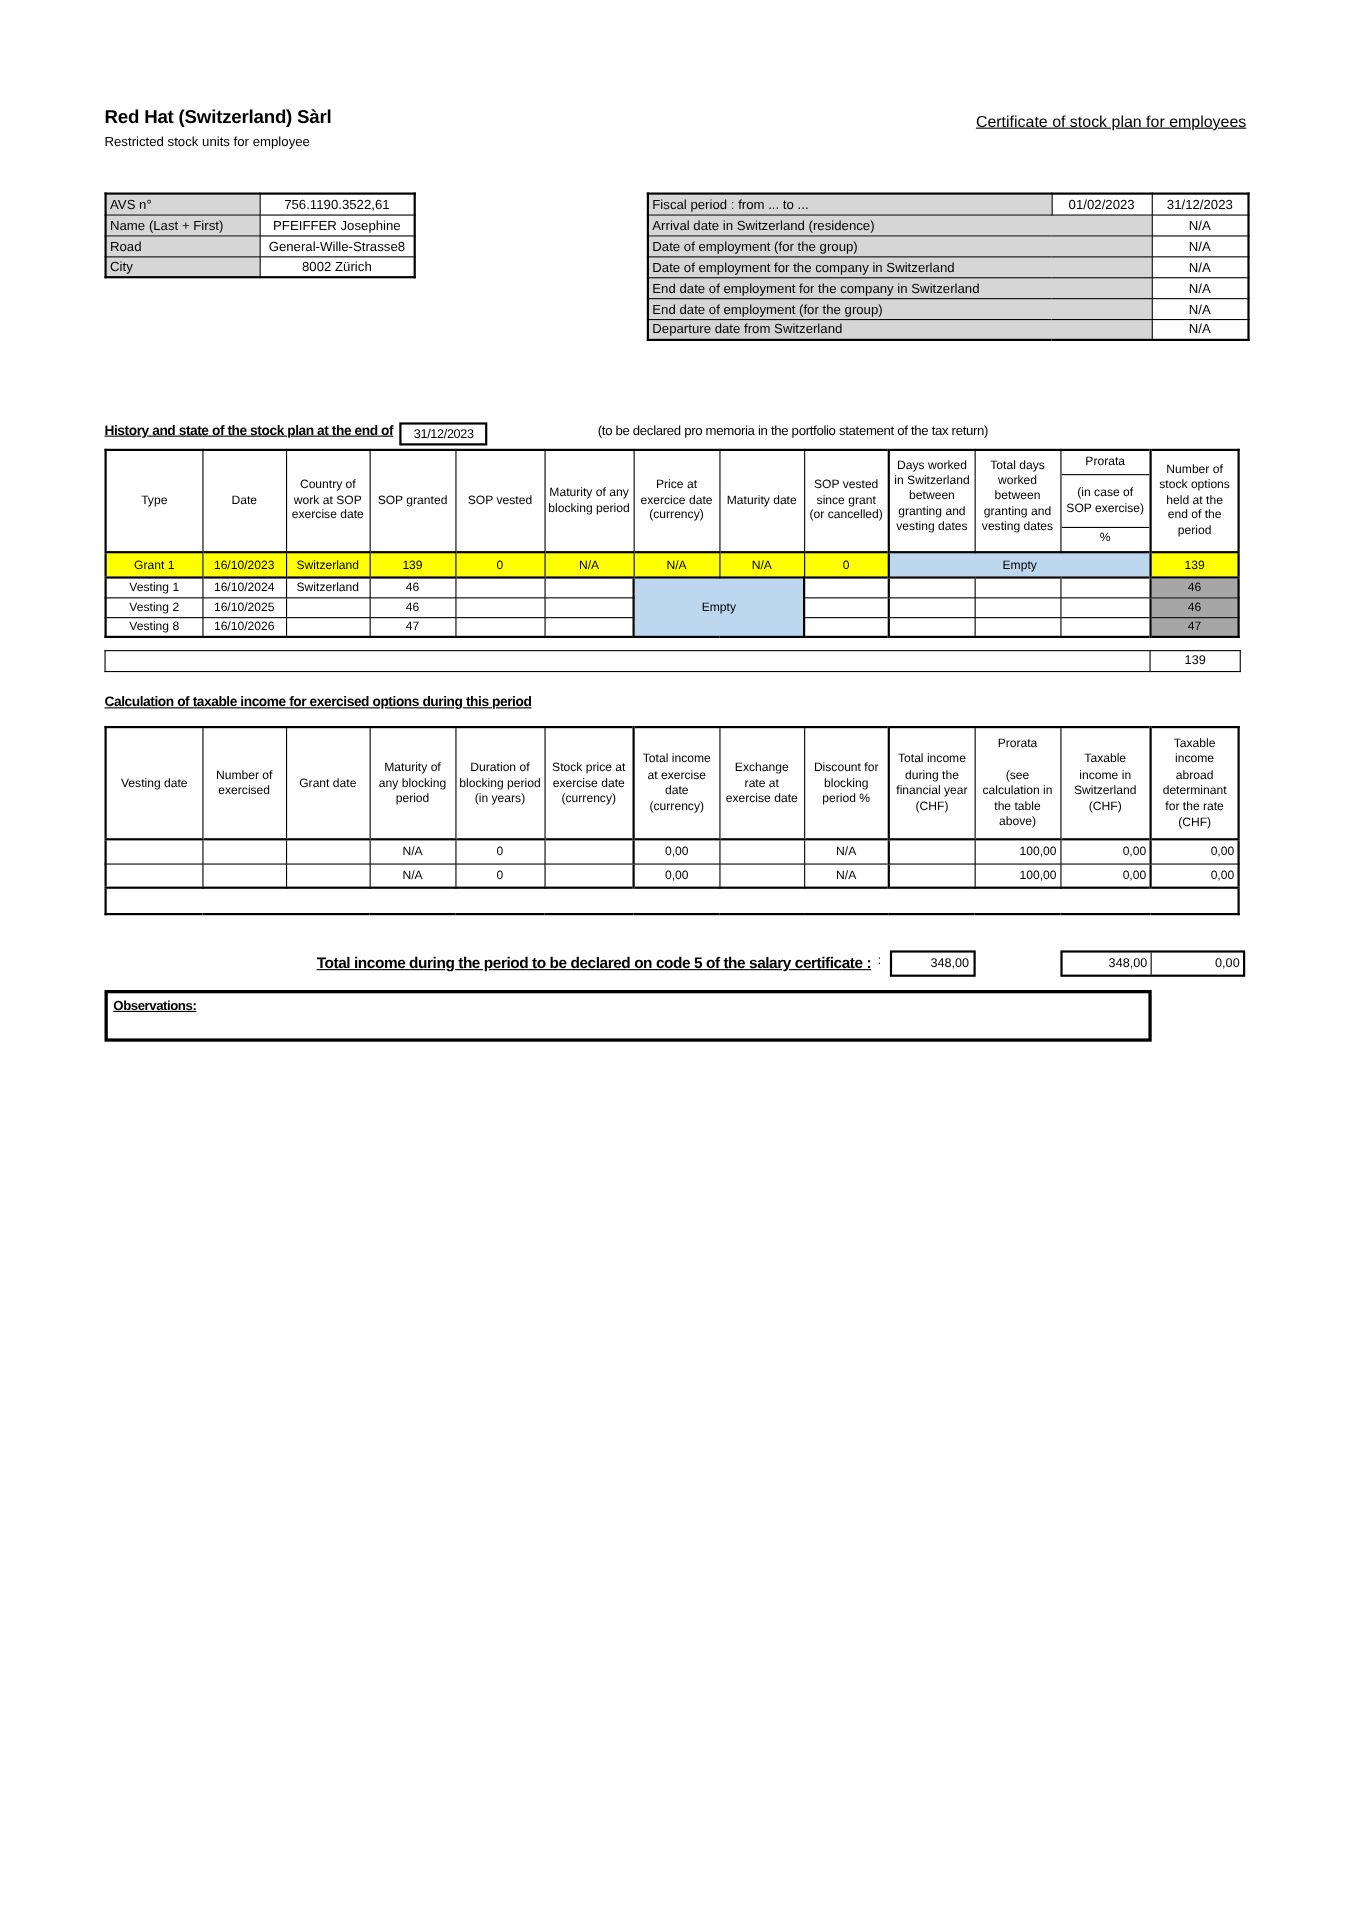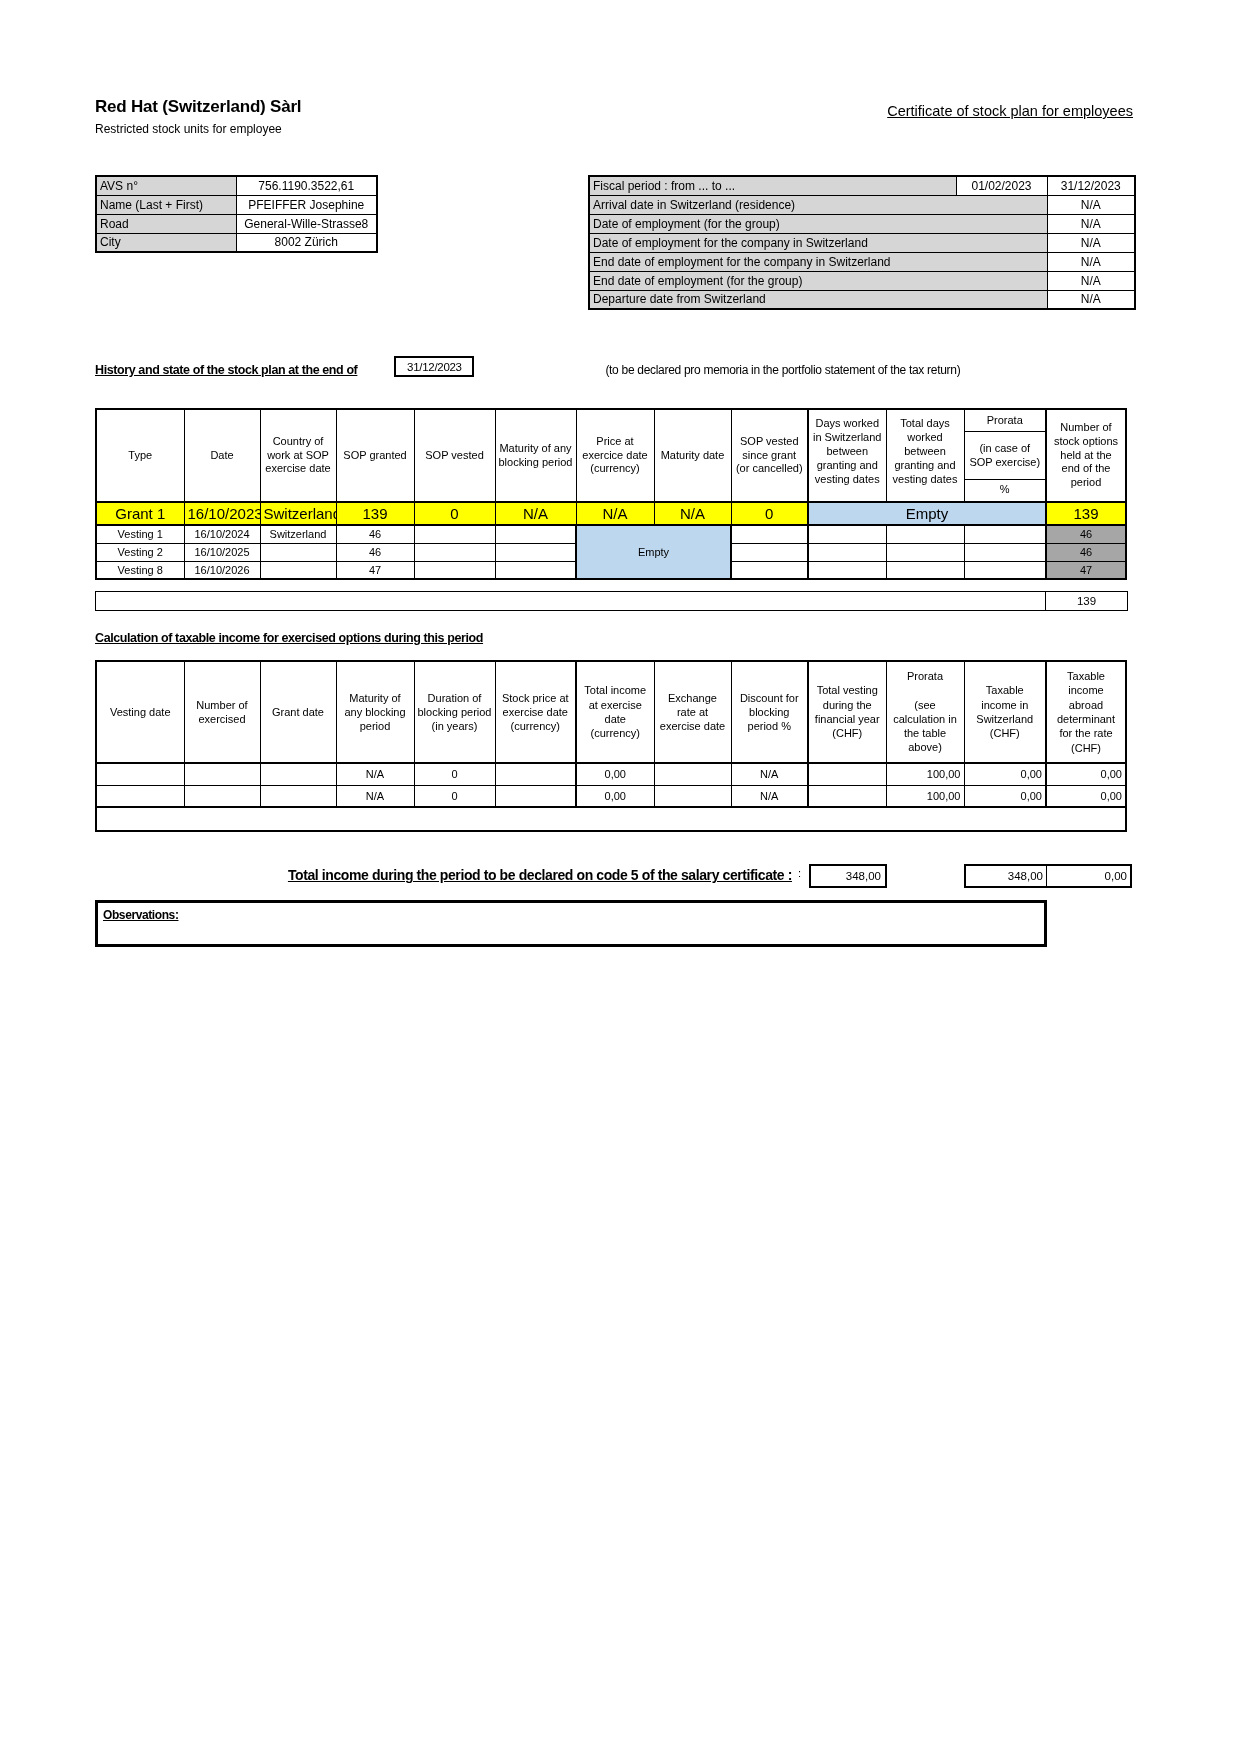--- a/index.html
+++ b/index.html
@@ -30,32 +30,32 @@
   .ctr { text-align:center; }
   .rt { text-align:right; }
 
   
   .emp-tbl { position:absolute; top:175px; left:95px; width:281px; border:2px solid #000; font-size:12px; }
   .emp-tbl td { height:19px; }
   .fis-tbl { position:absolute; top:175px; left:588px; width:546px; border:2px solid #000; font-size:12px; }
   .fis-tbl td { height:19px; }
 
   
-  .hist { position:absolute; top:356px; left:95px; width:1040px; display:flex; align-items:flex-end;gap:31px; }
+  .hist { position:absolute; top:384px; left:95px; width:1040px; display:flex; align-items:flex-start; }
   .sec-title { font-size:12.5px; font-weight:bold; text-decoration:underline; letter-spacing:-0.4px; }
   .date-box { border:2px solid #000; width:80px; height:21px; margin-left:6px; font-size:11.5px;
               display:flex; align-items:center; justify-content:center; letter-spacing:-0.3px; }
   .hist-note { font-size:12px; margin-left:100px; letter-spacing:-0.3px; }
 
   
   .stock-tbl { position:absolute; top:408px; left:95px; width:1032px; border:2px solid #000; font-size:11px; }
   .stock-tbl th { height:92px; text-align:center; vertical-align:middle; line-height:1.25; }
   .stock-tbl th.clip { vertical-align:top; padding-top:6px; }
   .stock-tbl th.clip .clipbox { height:84px; overflow:hidden; line-height:14px; }
-  .grant-row td { height:23px; font-size:15px; }
+  .grant-row td { height:23px; font-size:11px; }
   .vest-row td { height:18px; }
   .prorata-th { padding:0 !important; vertical-align:top !important; }
   .prorata-th .p1 { height:22px; border-bottom:1px solid #000; display:flex; align-items:center; justify-content:center; }
   .prorata-th .p2 { height:48px; border-bottom:1px solid #000; display:flex; align-items:center; justify-content:center; text-align:center; padding:0 3px; }
   .prorata-th .p3 { height:20px; display:flex; align-items:center; justify-content:center; }
 
   .total-strip { position:absolute; top:591px; left:95px; width:1032px; border:1.5px solid #000; font-size:11.5px; }
   .total-strip td { height:19px; }
 
   
@@ -295,21 +295,21 @@
         <tr>
       <th>Vesting date</th>
       <th>Number of exercised</th>
       <th>Grant date</th>
       <th>Maturity of any blocking period</th>
       <th>Duration of blocking period (in years)</th>
       <th>Stock price at exercise date (currency)</th>
       <th class="bl2">Total income at exercise date (currency)</th>
       <th>Exchange rate at exercise date</th>
       <th>Discount for blocking period %</th>
-      <th class="bl2">Total vesting during the financial year (CHF)</th>
+      <th class="bl2">Total income during the financial year (CHF)</th>
       <th>
         <div class="pror2">
           <div>Prorata</div>
           <div class="gap"></div>
           <div>(see calculation in the table above)</div>
         </div>
       </th>
       <th>Taxable income in Switzerland (CHF)</th>
       <th class="bl2">Taxable income abroad determinant for the rate (CHF)</th>
     </tr>

